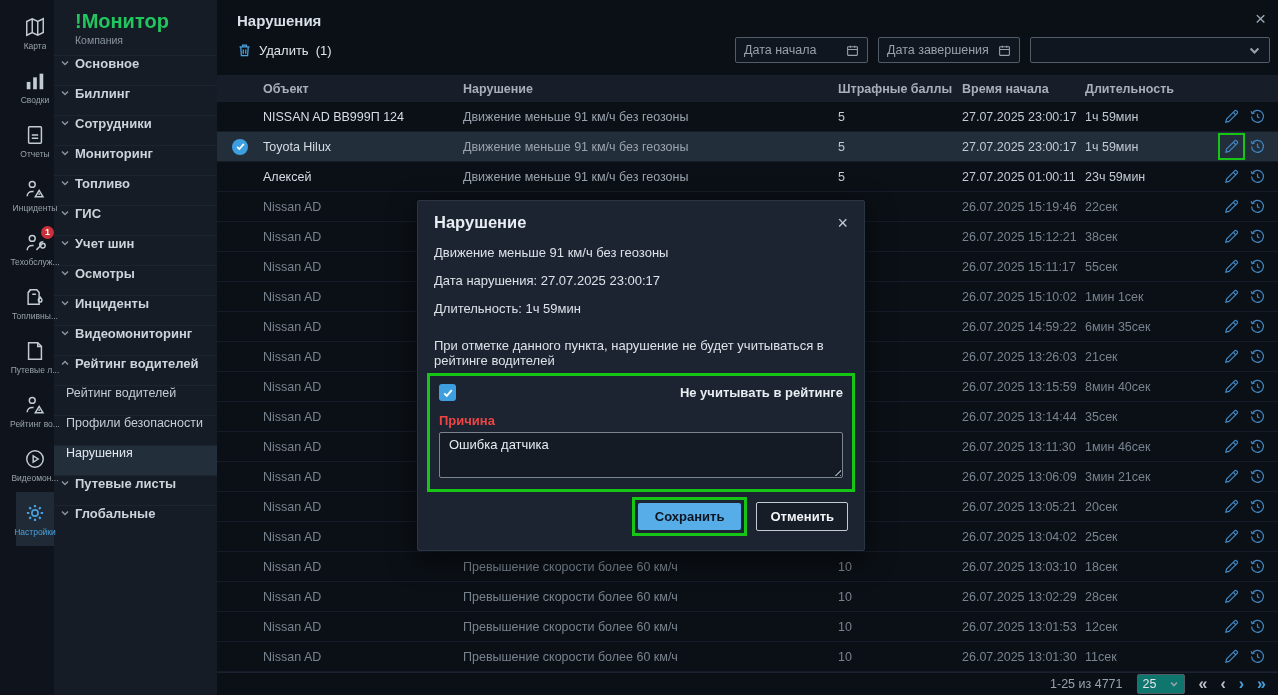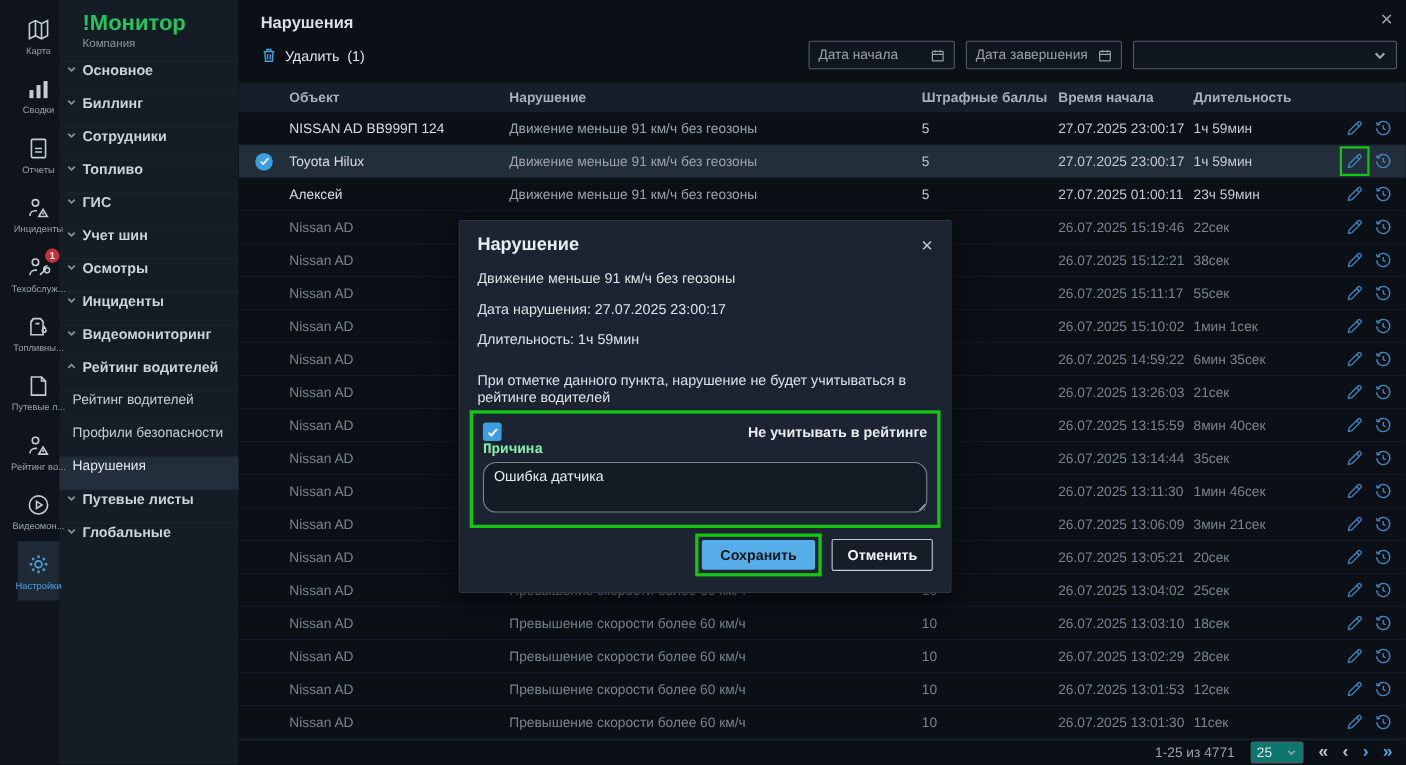--- a/index.html
+++ b/index.html
@@ -79,23 +79,23 @@
   .modal-head { display:flex; justify-content:space-between; align-items:center; }
   .modal-title { font-size:16.5px; font-weight:bold; color:#e8edf2; }
   .modal-close { font-size:18px; color:#c4ccd4; cursor:pointer; line-height:1; }
   .modal p { font-size:13px; color:#dce2e8; margin-top:13px; }
   .modal .note { margin-top:22px; }
   .ann-group { border:3px solid #17c517; margin:5px -7px 0 -7px; padding:8px 9px 11px; }
   .cb-row { display:flex; align-items:center; gap:9px; cursor:pointer;justify-content:space-between; }
   .cbox { width:17px; height:17px; border-radius:3px; background:#3d9fe0; display:flex; align-items:center; justify-content:center; flex-shrink:0; }
   .cbox svg { width:10px; height:10px; color:#fff; }
   .cb-label { font-size:13px; font-weight:bold; color:#e8edf2; }
-  .reason-label { font-size:13px; font-weight:bold; color:#86efac; margin-top:0;font-family:Liberation Mono, monospace; }
+  .reason-label { font-size:13px; font-weight:bold; color:#ef4444; margin-top:12px; }
   .reason-wrap { position:relative; margin-top:4px; }
-  .reason-input { width:100%; height:46px; background:#141b24; border:1px solid #7a8590; border-radius:12px; color:#e6ecf2; font-size:13px; font-family:"Liberation Sans",sans-serif; padding:4px 9px; resize:none; outline:none; display:block; }
+  .reason-input { width:100%; height:46px; background:#141b24; border:1px solid #7a8590; border-radius:2px; color:#e6ecf2; font-size:13px; font-family:"Liberation Sans",sans-serif; padding:4px 9px; resize:none; outline:none; display:block; }
   .grip { position:absolute; right:2px; bottom:2px; width:9px; height:9px; background:repeating-linear-gradient(-45deg, #8a94a0 0 1px, transparent 1px 3.5px); clip-path:polygon(100% 0, 100% 100%, 0 100%); pointer-events:none; }
   .modal-btns { margin-top:5px; display:flex; justify-content:flex-end; align-items:center; gap:9px; }
   .save-wrap { border:3px solid #17c517; padding:3px; }
   .btn-save { background:#57ade7; color:#0c1520; font-weight:bold; font-size:13px; border:none; border-radius:2px; padding:6px 17px; cursor:pointer; font-family:"Liberation Sans",sans-serif; }
   .btn-cancel { background:#161d27; color:#f2f5f8; font-weight:bold; font-size:13px; border:1px solid #c2cad2; border-radius:2px; padding:6px 13px; cursor:pointer; font-family:"Liberation Sans",sans-serif; }
 </style>
 </head>
 <body>
 
 <div class="app">
@@ -199,20 +199,26 @@
           <span class="chev"><svg viewBox="0 0 10 10" fill="none" stroke="currentColor" stroke-width="1.5">
               <polyline points="2,3.5 5,6.5 8,3.5"></polyline>
             </svg></span>
           <span>Биллинг</span>
         </li>
         <li class="group">
           <span class="chev"><svg viewBox="0 0 10 10" fill="none" stroke="currentColor" stroke-width="1.5">
               <polyline points="2,3.5 5,6.5 8,3.5"></polyline>
             </svg></span>
           <span>Сотрудники</span>
+        </li>
+        <li class="group">
+          <span class="chev"><svg viewBox="0 0 10 10" fill="none" stroke="currentColor" stroke-width="1.5">
+              <polyline points="2,3.5 5,6.5 8,3.5"></polyline>
+            </svg></span>
+          <span>Мониторинг</span>
         </li>
         <li class="group">
           <span class="chev"><svg viewBox="0 0 10 10" fill="none" stroke="currentColor" stroke-width="1.5">
               <polyline points="2,3.5 5,6.5 8,3.5"></polyline>
             </svg></span>
           <span>Топливо</span>
         </li>
         <li class="group">
           <span class="chev"><svg viewBox="0 0 10 10" fill="none" stroke="currentColor" stroke-width="1.5">
               <polyline points="2,3.5 5,6.5 8,3.5"></polyline>

